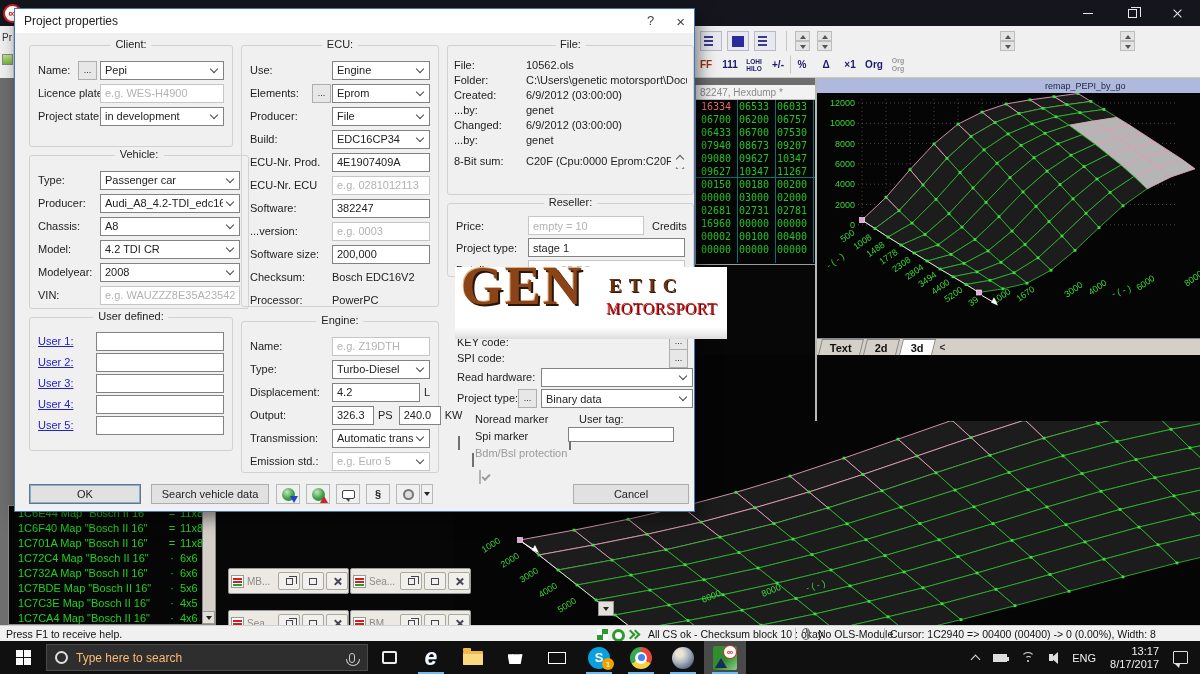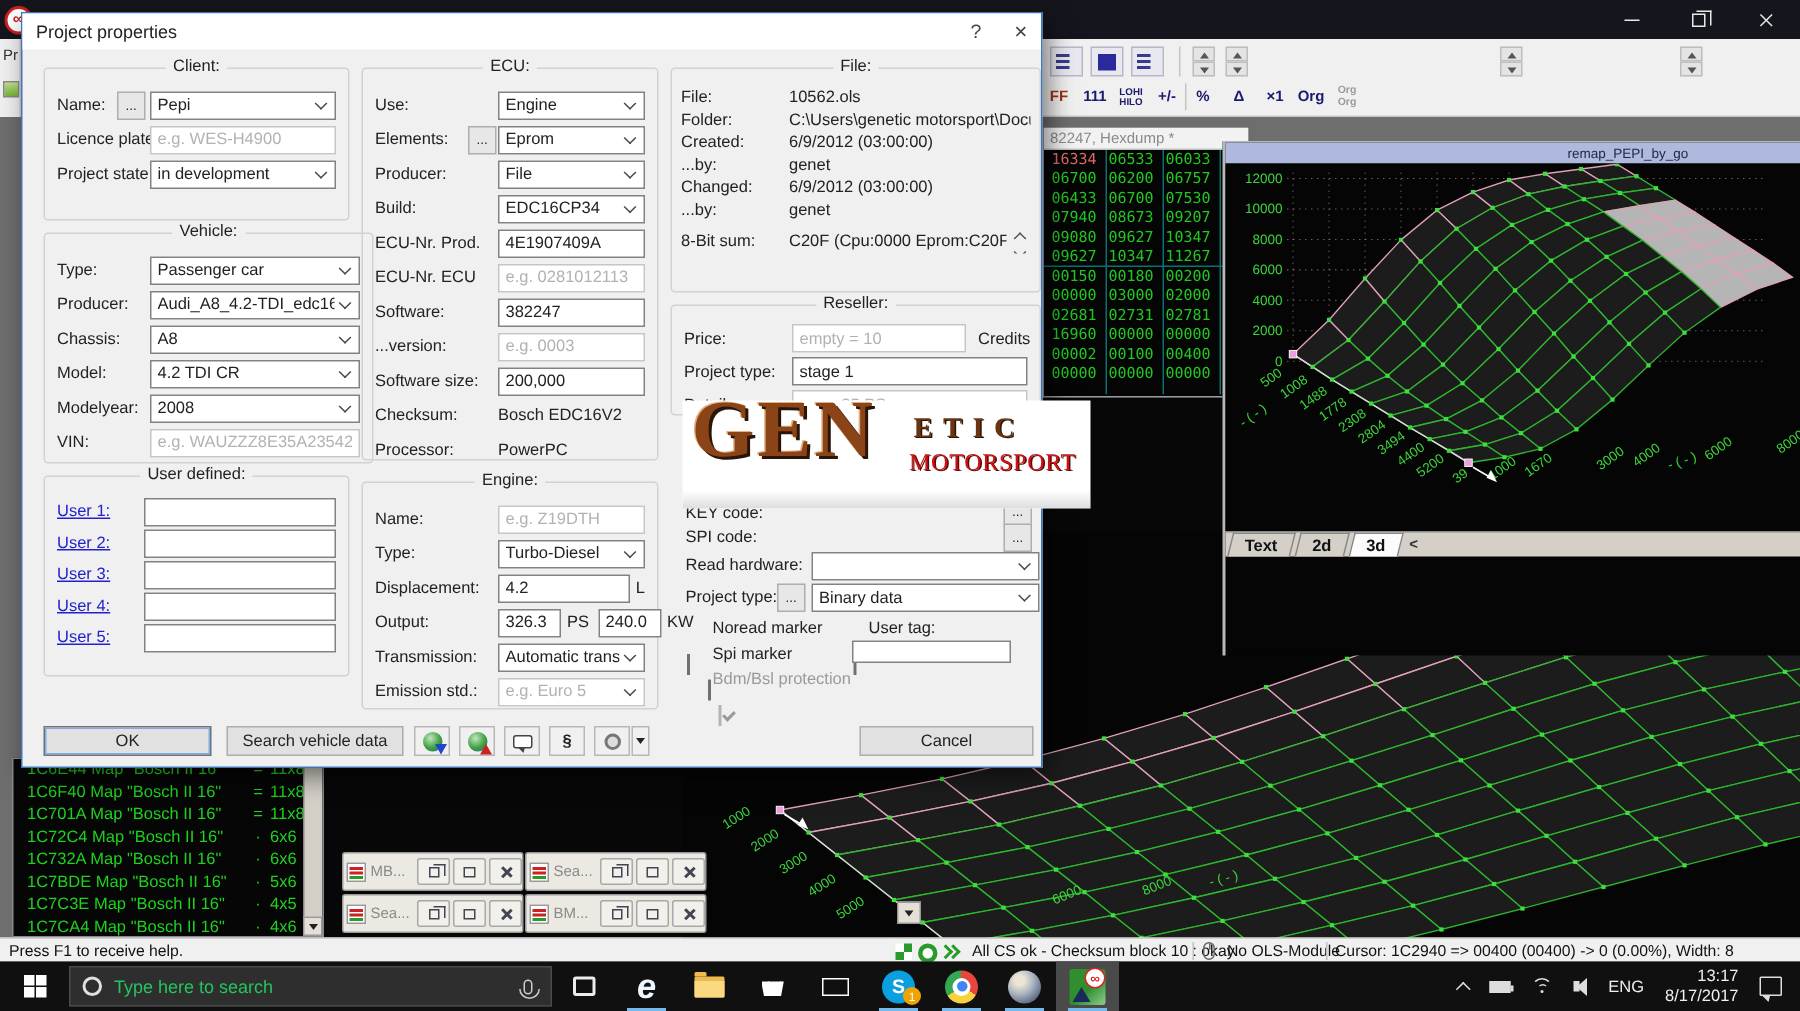--- a/index.html
+++ b/index.html
@@ -57,41 +57,41 @@
   .hexwin{position:absolute;left:695px;top:7px;width:138px;height:180px;background:#050505;border:1px solid #9a9a9a;border-top:none}
   .hextitle{height:15px;background:#f2f2f2;border-bottom:1px solid #c0c0c0;color:#8a8a8a;font-size:10px;line-height:15px;padding-left:4px;overflow:hidden;white-space:nowrap}
   .hexrows{position:relative;height:163px;overflow:hidden;background:#050505}
   .hexrow{display:flex;height:13px;line-height:13px;font-family:"DejaVu Sans Mono",monospace;font-size:10px;color:#23c523}
   .hc{width:38px;padding-left:5px;flex:none}
   .hc3{width:auto}
   .hexrow:nth-of-type(1) .hc0{color:#e06868}
   .hexrow:nth-of-type(6){border-bottom:1px solid #0a7070}
   .hexcol{position:absolute;top:0;bottom:0;width:1px;background:#0a7070}
 
-  .map3dwin{position:absolute;left:815px;top:16px;width:385px;height:343px;background:#050505;border-left:2px solid #b8b8b8;border-top:1px solid #b8b8b8}
+  .map3dwin{position:absolute;left:815px;top:0;width:385px;height:343px;background:#050505;border-left:2px solid #b8b8b8;border-top:1px solid #b8b8b8}
   .m3title{height:14px;background:#aeb9dd;font-size:9px;color:#222a44;line-height:14px;overflow:hidden;white-space:nowrap}
   .m3title span{margin-left:228px}
   .m3canvas{position:relative;width:383px;height:245px;background:#050505;overflow:hidden}
   .tabstrip{height:17px;background:#d4d0c8;display:flex;align-items:flex-end;border-top:1px solid #8a8a8a}
   .tab{height:16px;padding:0 9px;font-size:11px;font-weight:bold;color:#111;background:#d4d0c8;border:1px solid #888;border-bottom:none;transform:skewX(-14deg);margin-left:3px;line-height:16px}
   .tab>span{display:inline-block;transform:skewX(14deg)}
   .tab.active{background:#fcfcfc}
   .tabnav{margin-left:6px;font-size:10px;font-weight:bold;color:#333;line-height:15px}
 
   .maplist{position:absolute;left:8px;top:427px;width:208px;height:120px;background:#060606;border:1px solid #8a8a8a;overflow:hidden}
   .mlrow{display:flex;height:15px;line-height:15px;color:#1dd41d;padding-left:9px;white-space:nowrap}
   .mln{width:146px;overflow:hidden}
   .mlo{width:16px;text-align:center}
   .mlscroll{position:absolute;right:0;top:0;width:13px;height:118px;background:#d4d0c8;border-left:1px solid #888}
   .mlsbtn{position:absolute;right:0;bottom:0;width:13px;height:13px;background:#e4e0d8;border:1px solid #999;display:flex;align-items:center;justify-content:center}
   .tri-dn{width:0;height:0;border-left:3px solid transparent;border-right:3px solid transparent;border-top:4px solid #222}
   .straybtn{position:absolute;left:598px;top:523px;width:16px;height:15px;background:#e4e0d8;border:1px solid #999;display:flex;align-items:center;justify-content:center}
 
   .minwins{position:absolute;left:228px;top:490px;width:246px;height:57px;overflow:hidden;display:flex;flex-wrap:wrap;align-content:flex-start}
-  .minwin{width:121px;height:26px;margin:0 1px 2px 0;background:#ece9e2;border:1px solid #9a9a9a;border-radius:2px;display:flex;align-items:center;padding:0 2px}
+  .minwin{width:121px;height:26px;margin:0 1px 16px 0;background:#ece9e2;border:1px solid #9a9a9a;border-radius:2px;display:flex;align-items:center;padding:0 2px}
   .mapico{width:13px;height:13px;background:#fff;border:1px solid #999;position:relative;flex:none}
   .mapico:before{content:'';position:absolute;left:1px;top:2px;width:9px;height:2px;background:#cc2222;box-shadow:0 3px 0 #cc2222}
   .mapico:after{content:'';position:absolute;left:1px;bottom:1px;width:9px;height:2px;background:#2a9a2a}
   .mint{color:#8a8a8a;font-size:10px;margin:0 3px;width:26px;overflow:hidden;flex:none}
   .mwb{width:22px;height:18px;background:#f2f0ea;border:1px solid #a8a8a8;border-radius:2px;margin-left:2px;display:flex;align-items:center;justify-content:center;flex:none}
   .i-rest{width:7px;height:7px;border:1px solid #445;position:relative}
   .i-rest:before{content:'';position:absolute;left:2px;top:-3px;width:7px;height:7px;border:1px solid #445;border-left:none;border-bottom:none}
   .i-max{width:8px;height:7px;border:1px solid #445}
   .i-x{position:relative;width:8px;height:8px}
   .i-x:before,.i-x:after{content:'';position:absolute;left:4px;top:0;width:1.5px;height:9px;background:#445}
@@ -155,21 +155,21 @@
   .mouseico{position:absolute;top:2px;width:8px;height:12px;border:1px solid #666;border-radius:4px}
   .mouseico:before{content:'';position:absolute;left:3px;top:0;width:1px;height:4px;background:#666}
 
   
   .taskbar{position:absolute;left:0;top:641px;width:1200px;height:33px;background:#101010;display:flex;align-items:center;color:#e8e8e8}
   .startbtn{width:46px;height:33px;display:flex;align-items:center;justify-content:center}
   .winlogo{width:15px;height:15px;display:grid;grid-template-columns:7px 7px;grid-template-rows:7px 7px;gap:1px}
   .winlogo i{background:#fdfdfd}
   .searchbox{width:322px;height:27px;background:#2e2e2e;border:1px solid #4a4a4a;display:flex;align-items:center;padding:0 8px;gap:8px}
   .ring{width:13px;height:13px;border:2px solid #e0e0e0;border-radius:50%}
-  .searchtxt{color:#22c55e;font-size:12px;flex:1}
+  .searchtxt{color:#fdba74;font-size:12px;flex:1}
   .mic{width:6px;height:10px;border:1.5px solid #ccc;border-radius:3px;position:relative;margin-right:4px}
   .mic:after{content:'';position:absolute;left:-4px;top:5px;width:12px;height:6px;border:1.5px solid #ccc;border-top:none;border-radius:0 0 7px 7px}
   .tbicon{width:42px;height:33px;display:flex;align-items:center;justify-content:center;position:relative;flex:none}
   .tbicon.running:after{content:'';position:absolute;bottom:0;left:8px;right:8px;height:2px;background:#76b9ed}
   .tbicon.activeapp{background:#4a4a4a}
   .tv{width:15px;height:13px;border:2px solid #ececec;border-radius:2px}
   .edge-e{font-size:23px;font-weight:bold;color:#eef6ff;font-style:italic;line-height:23px}
   .fold{width:20px;height:14px;background:#f0b94e;border-radius:1px;position:relative}
   .fold:before{content:'';position:absolute;left:0;top:-3px;width:8px;height:3px;background:#f0b94e;border-radius:1px 1px 0 0}
   .fold:after{content:'';position:absolute;left:0;top:3px;right:0;bottom:0;background:#fbd980;border-radius:0 0 1px 1px}

